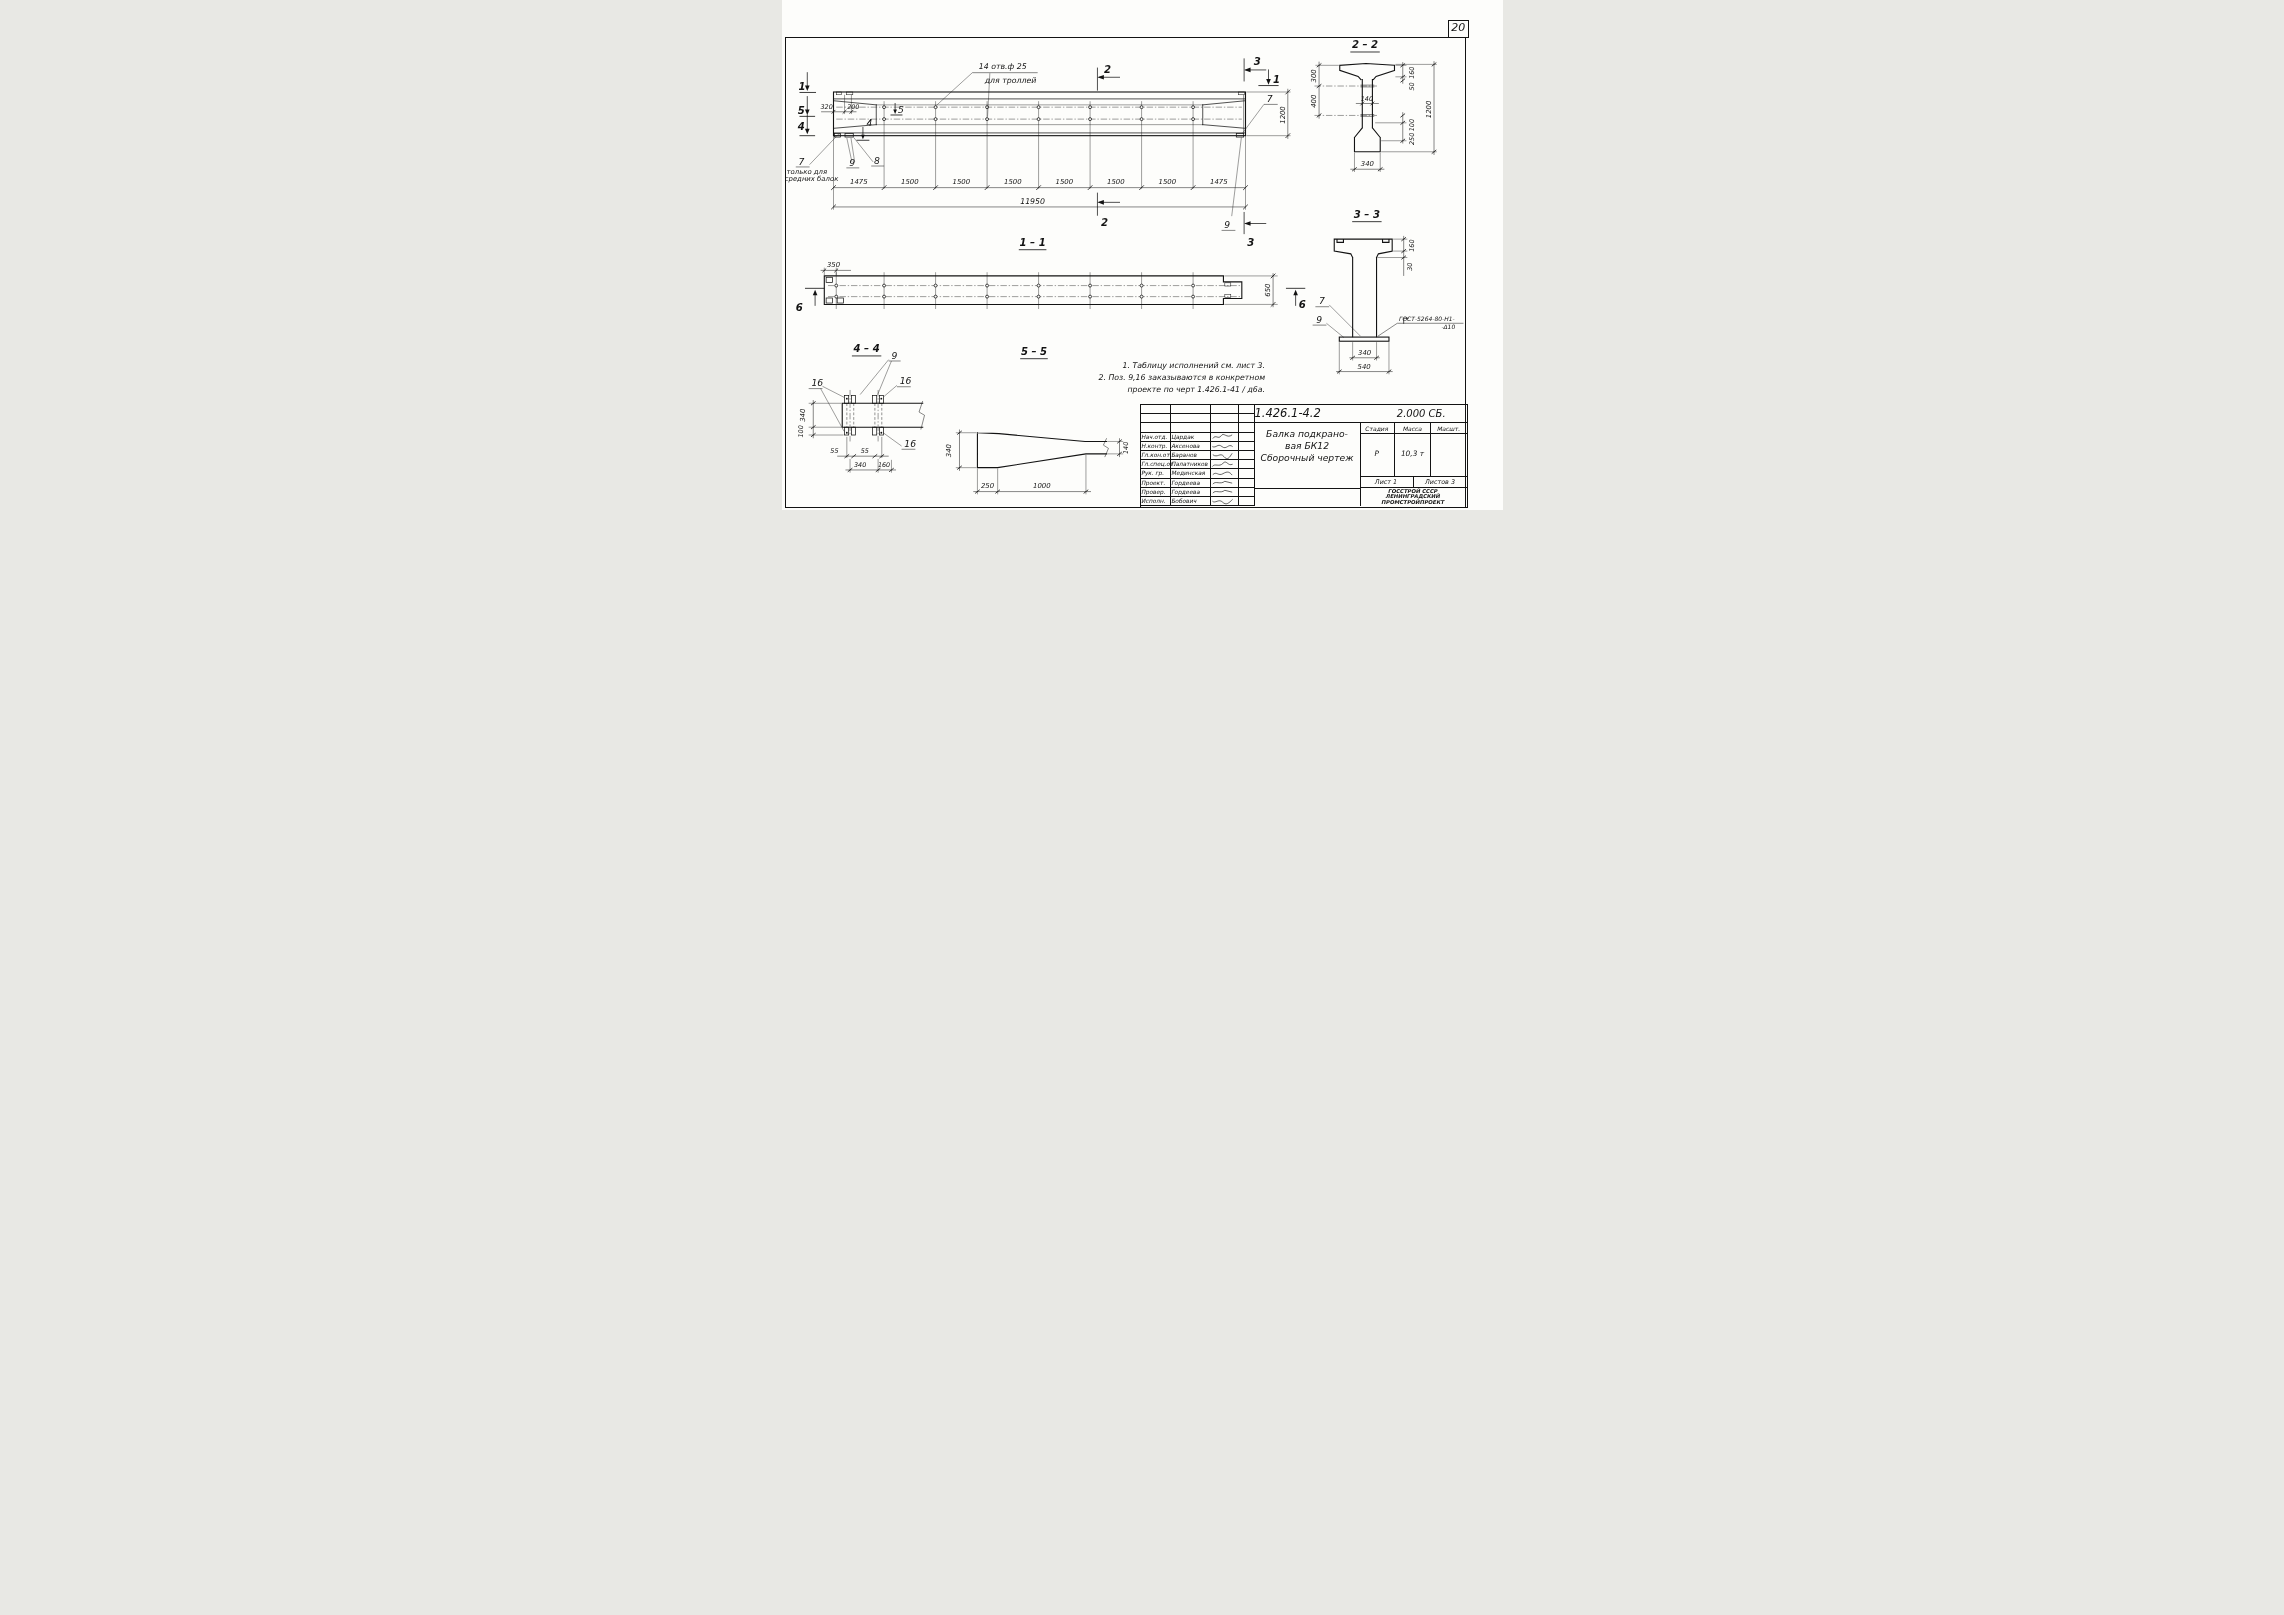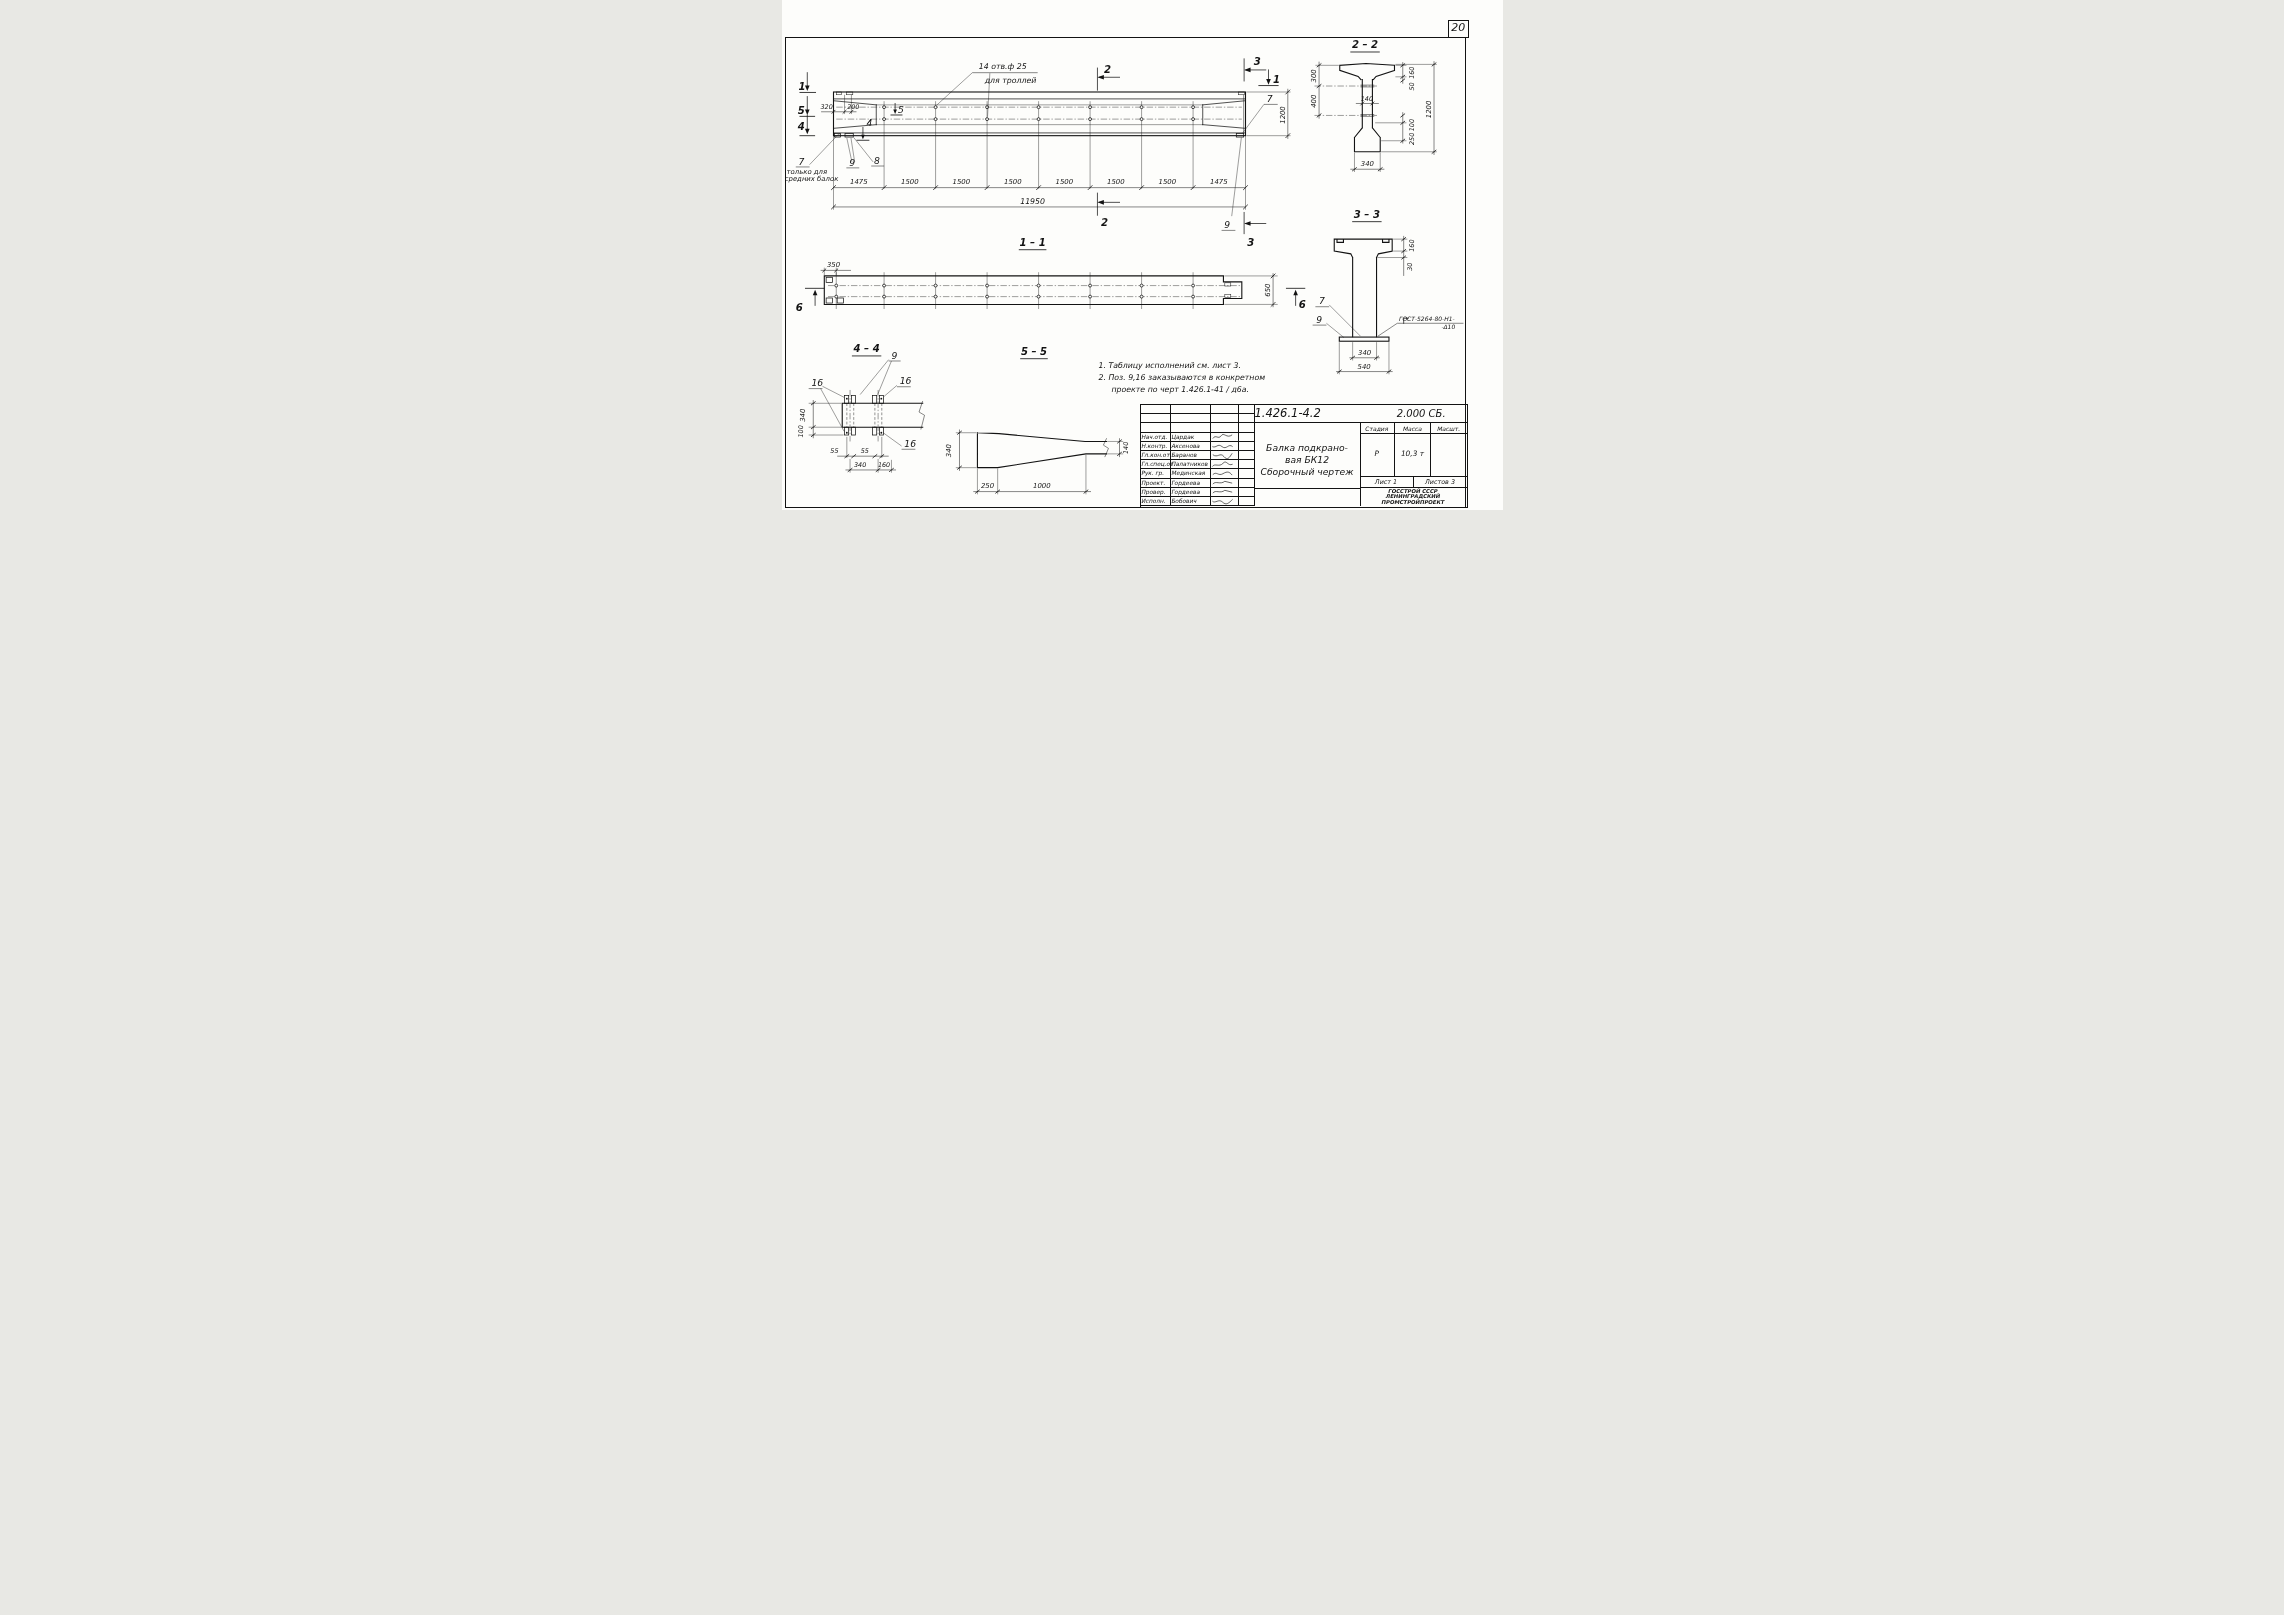--- a/index.html
+++ b/index.html
@@ -24,34 +24,34 @@
   .names{left:0;top:0;width:114px;height:101px;border-right:1.4px solid #131313;}
   .nrow{display:grid;grid-template-columns:30px 40px 28px 16px;height:9.2px;}
   .nrow>div{border-right:0.9px solid #131313;border-bottom:0.9px solid #131313;
             font-size:5.8px;line-height:8.3px;padding-left:0.9px;white-space:nowrap;overflow:visible;}
   .nrow>div:last-child{border-right:none;}
   .docrow{left:114px;top:0;width:213px;height:17.5px;border-bottom:1.4px solid #131313;
           display:flex;align-items:center;}
   .docnum{flex:1.3;text-align:left;font-size:11.5px;}
   .docsuf{flex:1;text-align:center;font-size:10px;}
   .titlecell{left:114px;top:17.5px;width:106px;height:66px;border-right:0.9px solid #131313;
-             text-align:center;font-size:9.2px;line-height:12.4px;padding-top:19px;}
+             text-align:center;font-size:9.2px;line-height:12.4px;padding-top:5px;}
   .emptycell{left:114px;top:83px;width:106px;height:17.5px;border-top:0.9px solid #131313;border-right:0.9px solid #131313;}
   .stagehead{left:219px;top:17.5px;width:107px;height:11.5px;display:grid;grid-template-columns:1fr 1fr 1fr;
              border-bottom:0.9px solid #131313;}
   .stagehead>div{border-right:0.9px solid #131313;font-size:6px;text-align:center;line-height:11px;}
   .stagehead>div:last-child{border-right:none;}
   .stagevals{left:219px;top:29px;width:107px;height:42px;display:grid;grid-template-columns:1fr 1fr 1fr;}
   .stagevals>div{border-right:0.9px solid #131313;font-size:7.4px;text-align:center;line-height:40px;}
   .stagevals>div:last-child{border-right:none;}
   .sheetrow{left:219px;top:71px;width:107px;height:12px;display:flex;border-top:0.9px solid #131313;border-bottom:0.9px solid #131313;}
   .sheetrow>div{flex:1;font-size:6.4px;text-align:center;line-height:11px;border-right:0.9px solid #131313;}
   .sheetrow>div:last-child{border-right:none;}
   .orgcell{left:219px;top:83px;width:107px;height:17.5px;text-align:center;font-size:5.3px;line-height:5.8px;padding-top:0.5px;font-weight:bold;}
-  #notes{position:absolute;left:317px;top:360px;font-style:italic;font-size:7.8px;line-height:12px;}
+  #notes{position:absolute;left:317px;top:360px;font-style:italic;font-size:7.8px;line-height:12px;text-align:right;}
   #notes .ind{padding-left:13px;}
   #badge{position:absolute;left:666px;top:20px;width:21.6px;height:17.5px;border:1.4px solid #131313;
          box-sizing:border-box;text-align:center;font-size:11px;font-style:italic;line-height:14.7px;}
   #frame{position:absolute;left:3.7px;top:37px;width:681px;height:471px;border:1.4px solid #131313;box-sizing:border-box;}
   .sig{display:block;margin-top:0.5px;}
 </style>
 </head>
 <body>
 
 <div id="sheet">

